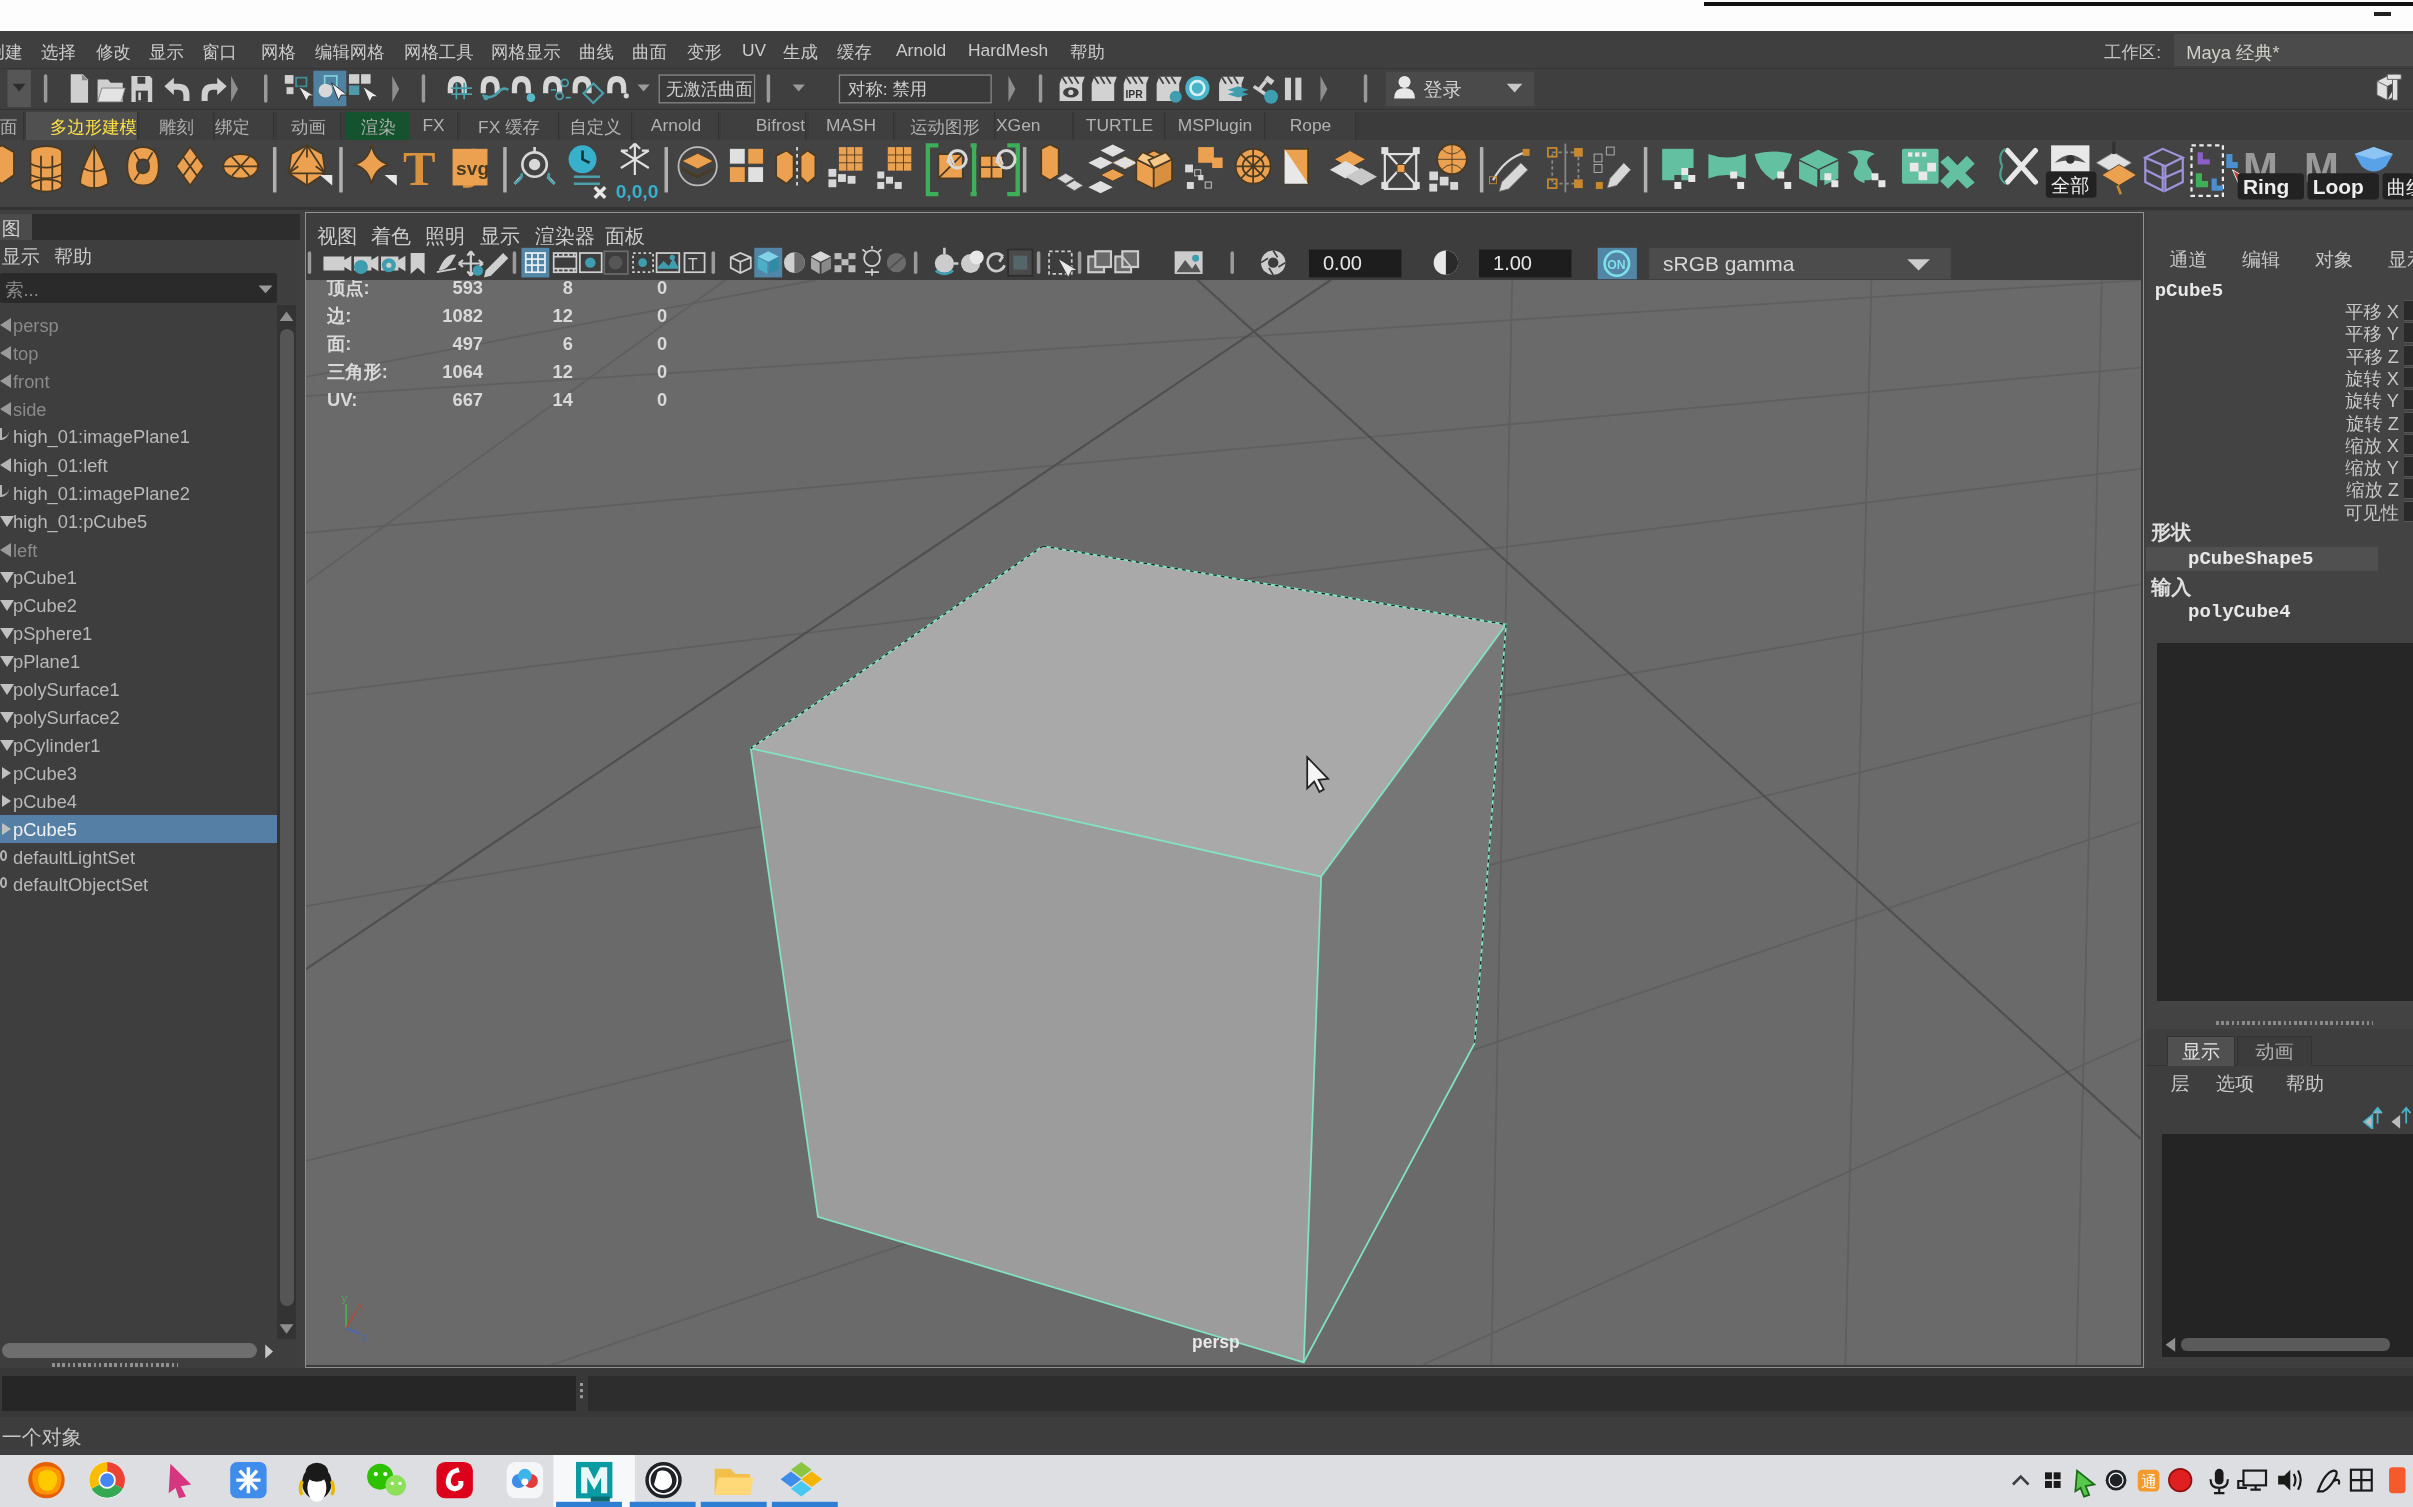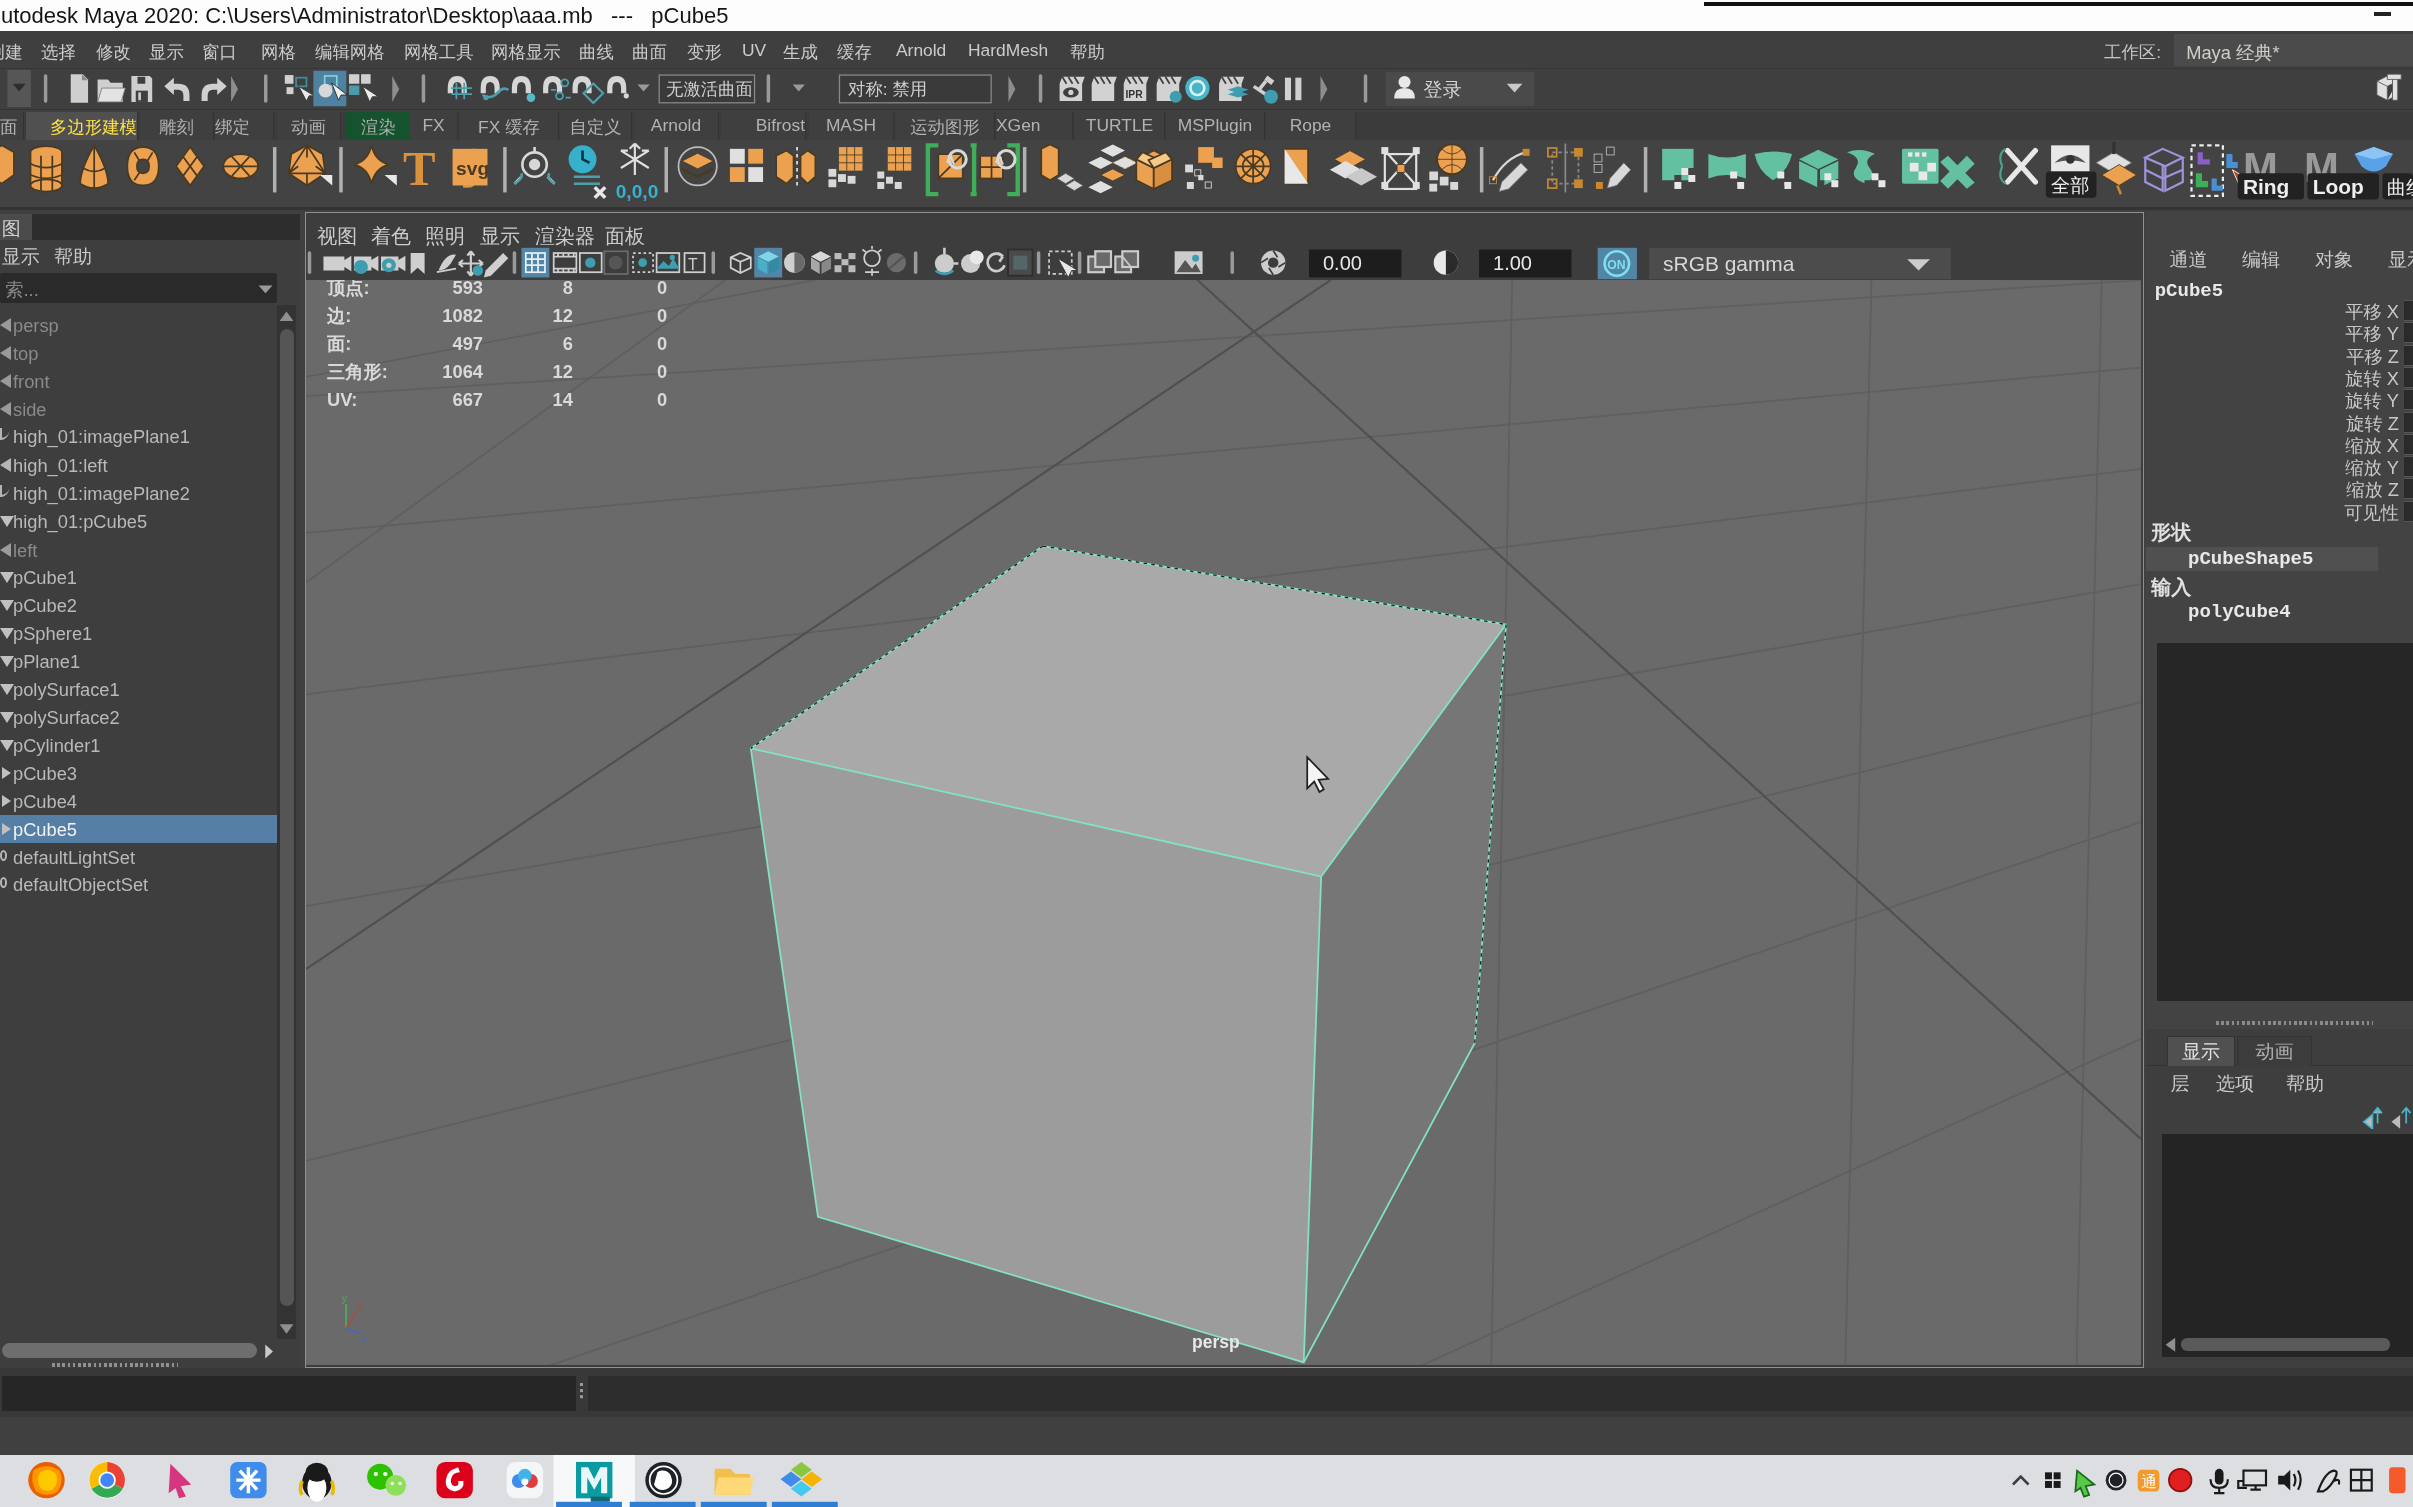--- a/index.html
+++ b/index.html
@@ -4,21 +4,20 @@
 *{margin:0;padding:0;box-sizing:border-box}
 html,body{width:2413px;height:1507px;overflow:hidden;background:#404040;font-family:"Liberation Sans",sans-serif}
 .abs{position:absolute}
 #root{position:absolute;left:0;top:0;width:2413px;height:1507px}
 .txt{position:absolute;white-space:nowrap}
 </style></head>
 <body>
 <div id="root">
 
 <div class="abs" style="left:0;top:0;width:2413px;height:31px;background:#fdfdfd">
-  <div class="txt" style="left:0.9px;top:2.6px;font-size:22px;color:#151515">utodesk Maya 2020: C:\Users\Administrator\Desktop\aaa.mb&nbsp;&nbsp;&nbsp;---&nbsp;&nbsp;&nbsp;pCube5</div>
   <div class="abs" style="left:1704px;top:1.7px;width:709px;height:4.4px;background:#111"></div>
   <div class="abs" style="left:2374px;top:12.2px;width:17.4px;height:3.5px;background:#222"></div>
 </div>
 
 <div class="abs" style="left:0;top:31px;width:2413px;height:38px;background:#3f3f3f;border-bottom:0.9px solid #363636">
   <div class="txt" style="left:-12.2px;top:8.7px;font-size:17.4px;color:#cccccc">创建</div>
   <div class="txt" style="left:41px;top:8.7px;font-size:17.4px;color:#cccccc">选择</div>
   <div class="txt" style="left:96px;top:8.7px;font-size:17.4px;color:#cccccc">修改</div>
   <div class="txt" style="left:149px;top:8.7px;font-size:17.4px;color:#cccccc">显示</div>
   <div class="txt" style="left:202px;top:8.7px;font-size:17.4px;color:#cccccc">窗口</div>
@@ -809,20 +808,23 @@
     <div class="abs" style="left:19px;top:204px;width:209px;height:13px;background:#5a5a5a;border-radius:6.1px"></div>
   </div>
 </div>
 
 <div class="abs" style="left:0;top:1368px;width:2413px;height:49px;background:#383838">
   <div class="abs" style="left:1.7px;top:7.9px;width:574px;height:35px;background:#262626"></div>
   <div class="abs" style="left:580px;top:15px;width:2.6px;height:2.6px;background:#999;box-shadow:0 6.1px 0 #999,0 12.2px 0 #999"></div>
   <div class="abs" style="left:588px;top:7.9px;width:1826px;height:35px;background:#2d2d2d"></div>
 </div>
 
+<div class="abs" style="left:0;top:1417px;width:2413px;height:38px;background:#3d3d3d">
+  <div class="txt" style="left:1.7px;top:7px;font-size:20px;color:#c8c8c8">一个对象</div>
+</div>
 
 <div class="abs" id="taskbar" style="left:0;top:1455px;width:2413px;height:52px;background:#dcdee2">
 <svg width="2413" height="52" style="position:absolute;left:0;top:0" viewBox="0 0 2767 60">
   <rect x="630" y="0" width="94" height="60" fill="#f7f8fa"></rect>
 
   <circle cx="45" cy="29" r="21" fill="#e66000"></circle>
         <path d="M30 18 Q45 8 60 18 Q66 29 58 42 Q45 50 33 42 Q26 30 30 18" fill="#ff9500"></path>
         <path d="M38 20 Q48 14 56 22 Q60 32 52 40 Q40 44 36 34 Q34 24 38 20" fill="#ffcb00"></path>
 
   <circle cx="115" cy="29" r="21" fill="#fff"></circle>

